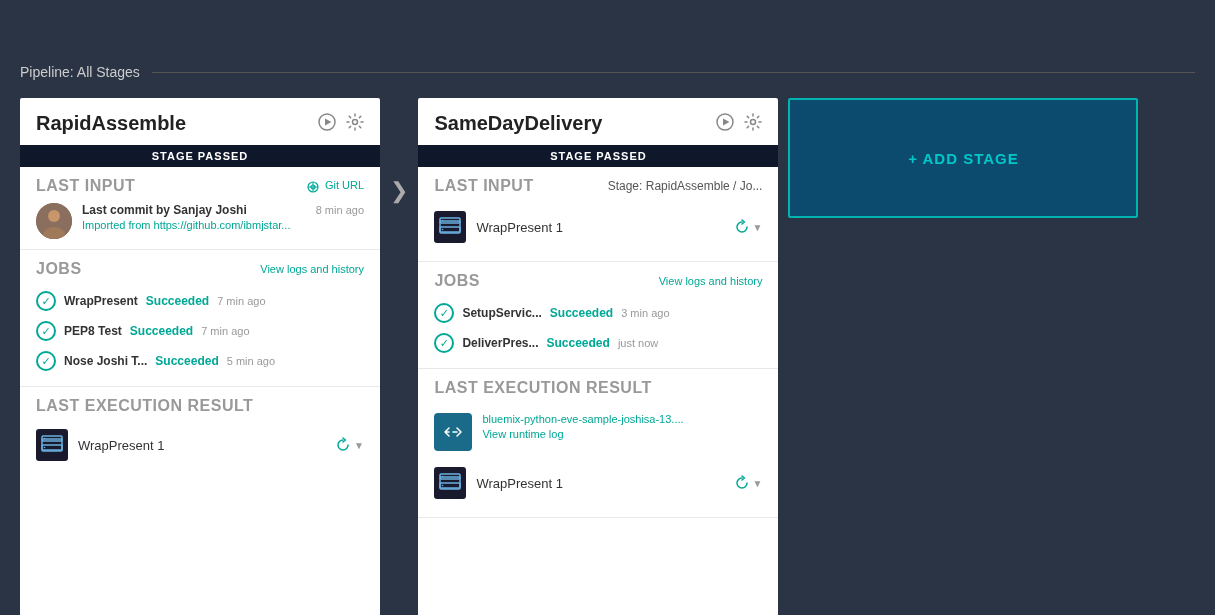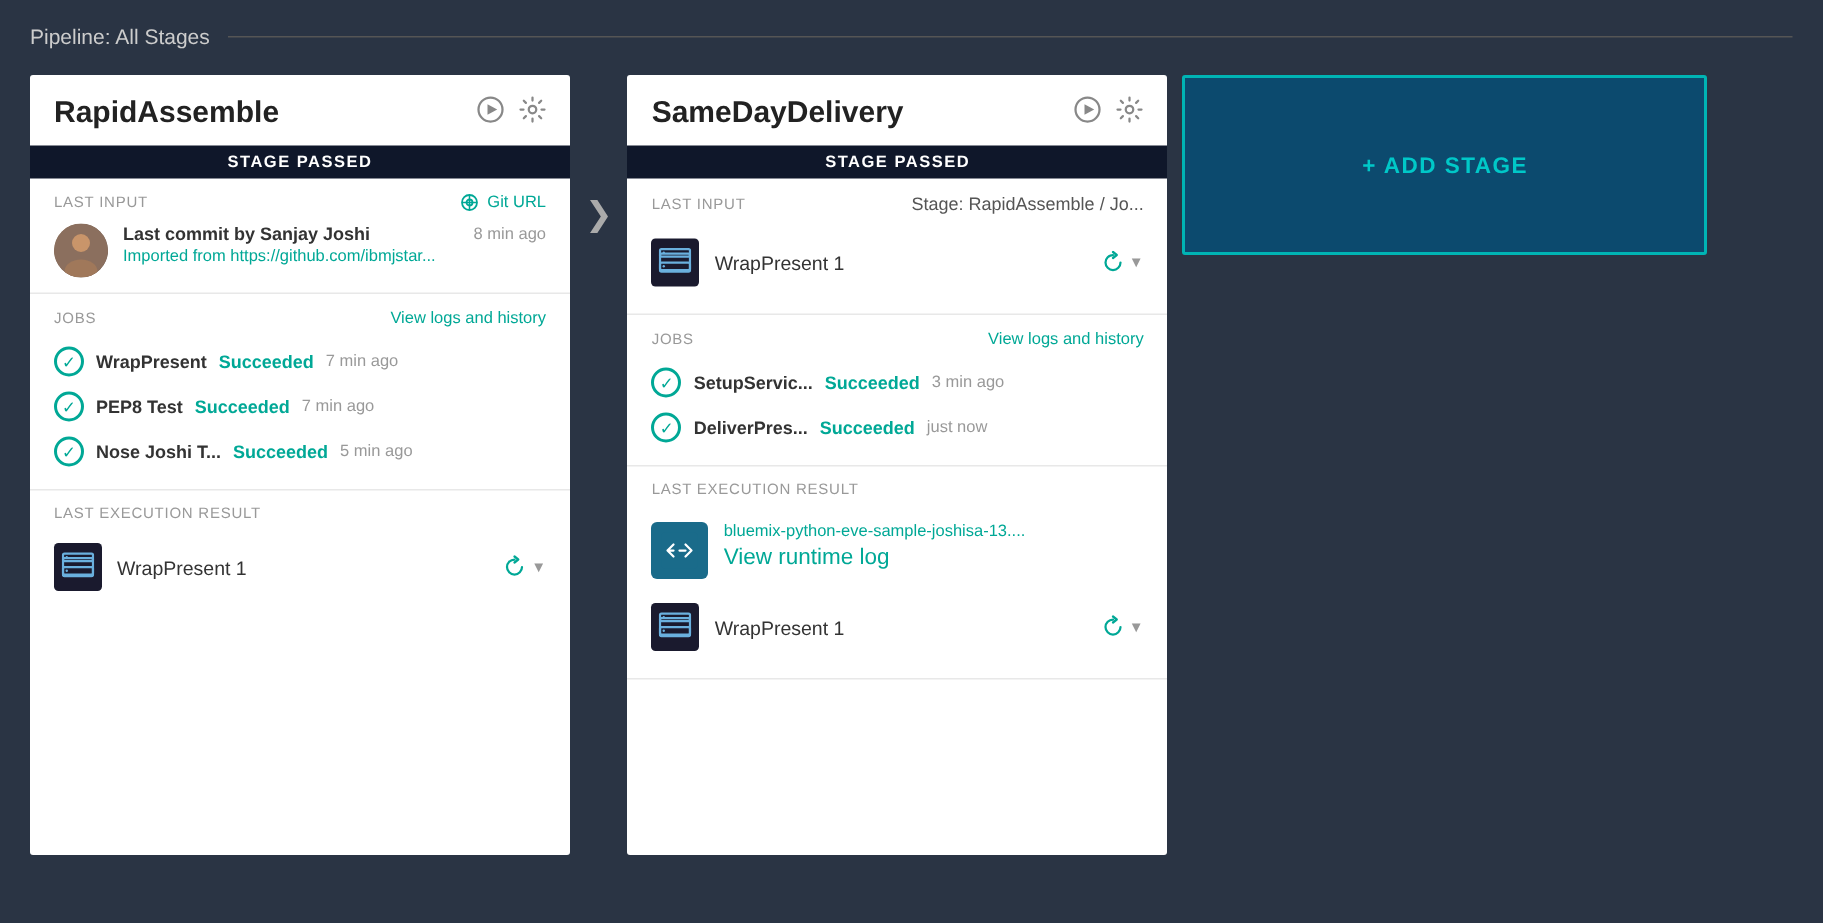--- a/index.html
+++ b/index.html
@@ -15,20 +15,21 @@
     .page-container {
       width: 1215px;
       height: 615px;
       background: #2a3444;
       padding: 16px 20px;
     }
     .page-title-bar {
       display: flex;
       align-items: center;
       margin-bottom: 18px;
+      margin-top: 48px;
     }
     .page-title {
       color: #ccc;
       font-size: 14px;
       font-weight: 400;
     }
     .title-line {
       flex: 1;
       height: 1px;
       background: #555;
@@ -116,22 +117,22 @@
     .section-last {
       border-bottom: none;
     }
     .section-header {
       display: flex;
       align-items: center;
       justify-content: space-between;
       margin-bottom: 8px;
     }
     .section-label {
-      font-size: 10px;
-      font-weight: 400;
+      font-size: 16px;
+      font-weight: 700;
       color: #999;
       letter-spacing: 0.5px;
     }
     .section-link {
       font-size: 11px;
       color: #00a896;
       cursor: pointer;
       text-decoration: none;
     }
     
@@ -298,21 +299,21 @@
       flex-shrink: 0;
     }
     .app-link {
       font-size: 11px;
       color: #00a896;
       text-decoration: none;
       cursor: pointer;
       display: block;
     }
     .runtime-link {
-      font-size: 15px;
+      font-size: 11px;
       color: #00a896;
       cursor: pointer;
       display: block;
       margin-top: 3px;
     }
     .stage-input-value {
       font-size: 12px;
       color: #555;
     }
     .wrap-present-row {

